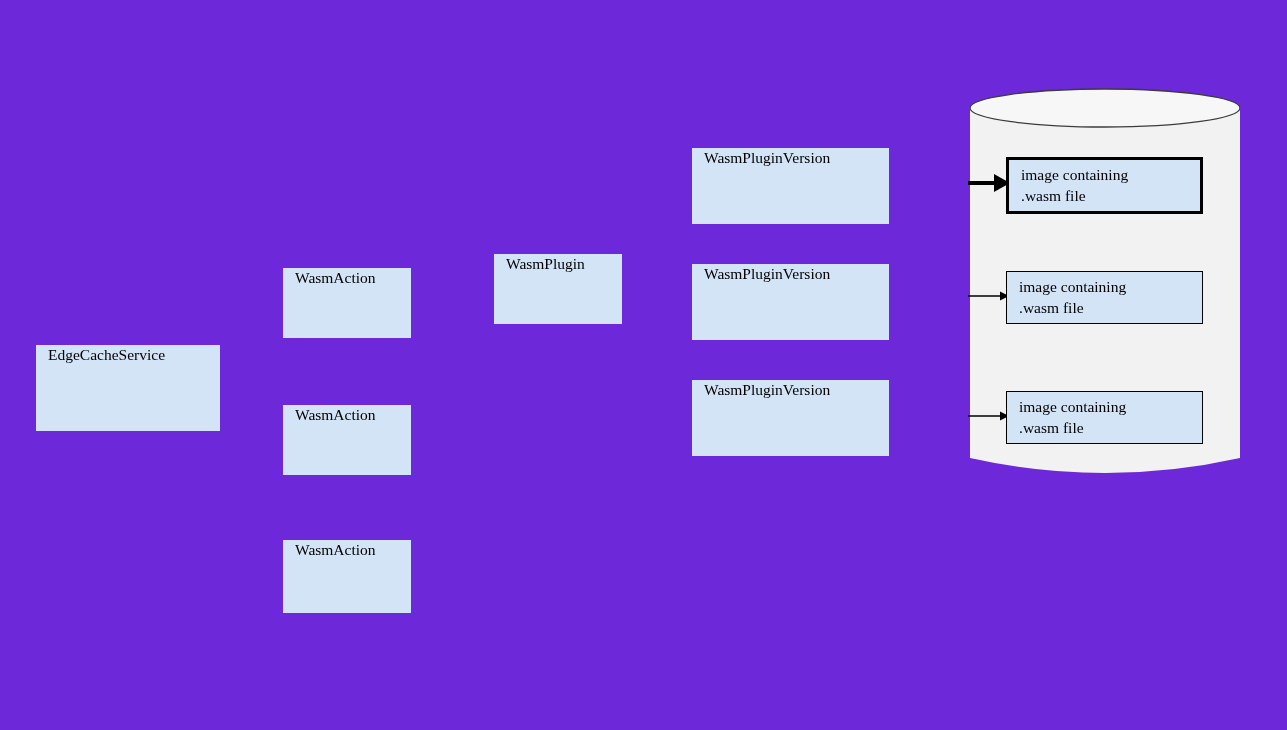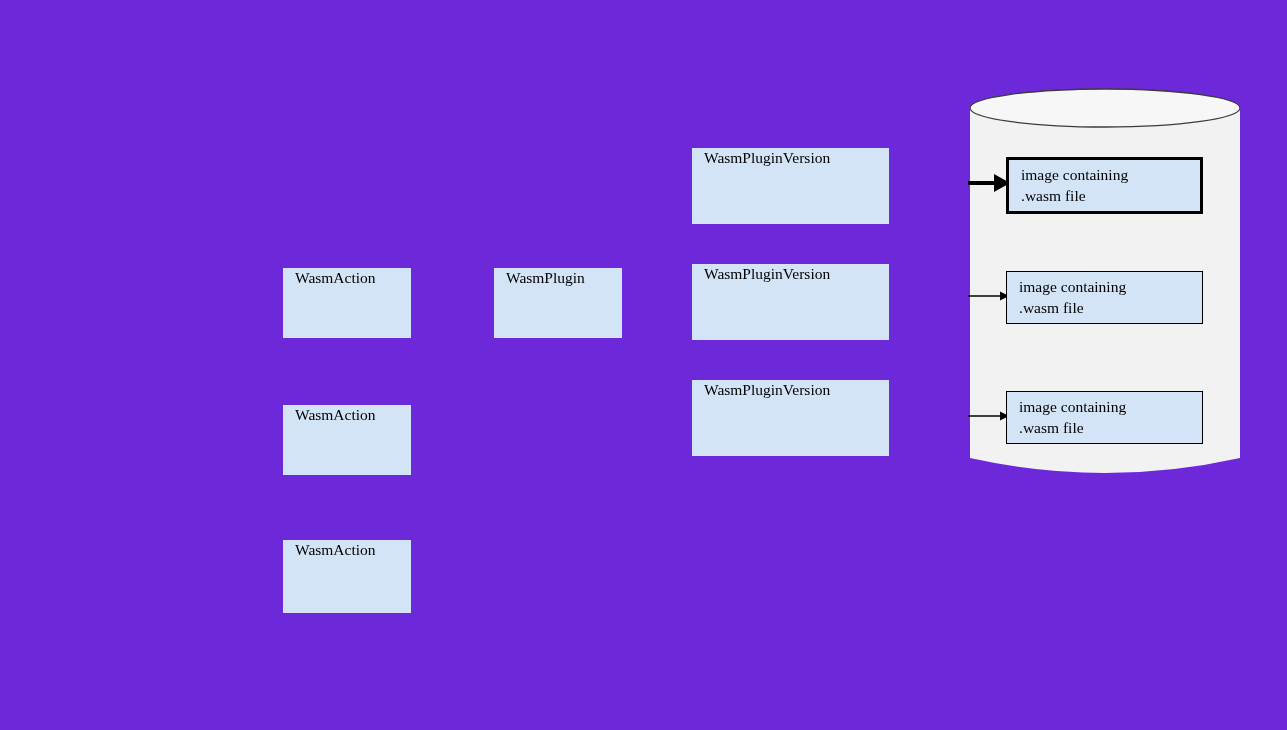--- a/index.html
+++ b/index.html
@@ -114,30 +114,33 @@
   </div>
 
   <div class="node" style="left:692px; top:264px; width:197px; height:76px;">
     <span>WasmPluginVersion</span>
   </div>
 
   <div class="node" style="left:692px; top:380px; width:197px; height:76px;">
     <span>WasmPluginVersion</span>
   </div>
 
-  <div class="node" style="left:494px; top:268px; width:128px; height:70px;">
+  <div class="node" style="left:494px; top:254px; width:128px; height:70px;">
     <span>WasmPlugin</span>
   </div>
 
   <div class="node" style="left:283px; top:268px; width:128px; height:70px;">
     <span>WasmAction</span>
   </div>
 
   <div class="node" style="left:283px; top:405px; width:128px; height:70px;">
     <span>WasmAction</span>
   </div>
 
   <div class="node" style="left:283px; top:540px; width:128px; height:73px;">
     <span>WasmAction</span>
   </div>
 
+  <div class="node" style="left:36px; top:345px; width:184px; height:86px;">
+    <span>EdgeCacheService</span>
+  </div>
 
 </div>
 
 </body></html>

